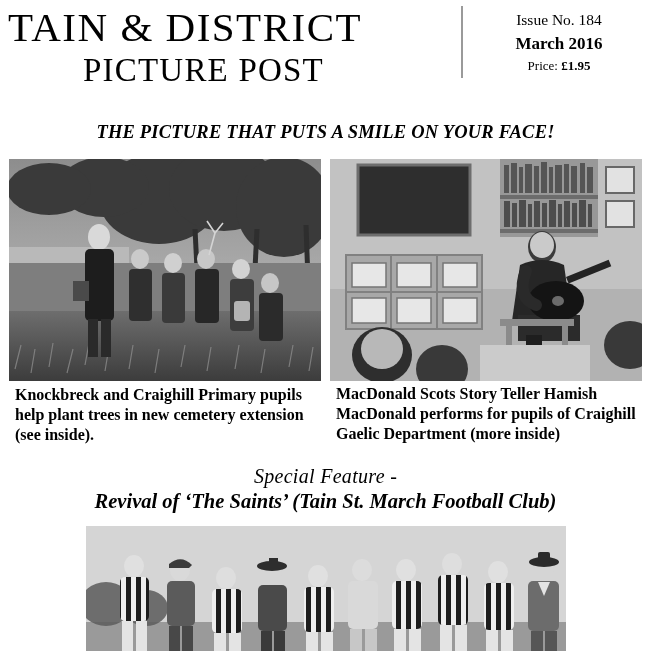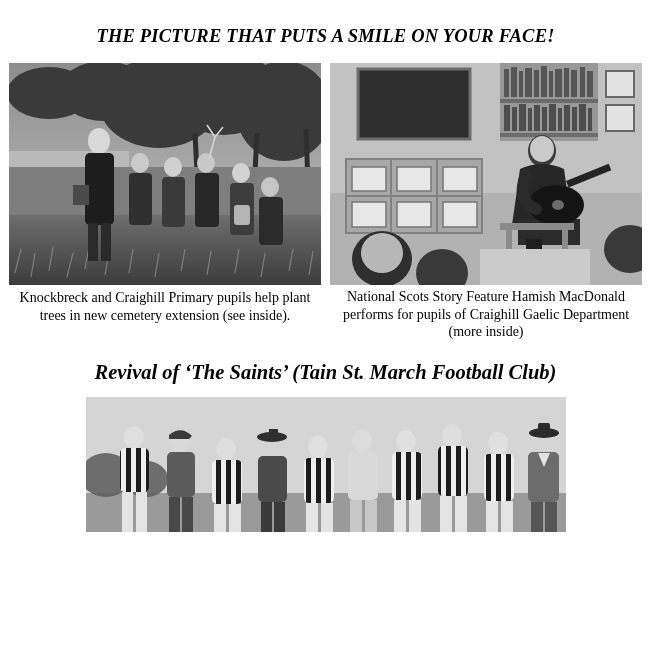--- a/index.html
+++ b/index.html
@@ -113,24 +113,24 @@
   }
   .photo-frame {
     width: 312px;
     height: 222px;
     overflow: hidden;
     position: relative;
     background: #2b2b2b;
     filter: grayscale(100%);
   }
   .caption {
-    font-size: 14px;
-    text-align: center;
+    font-size: 16px;
     line-height: 1.25;
     padding: 4px 6px 0 6px;
+    font-weight: bold;
   }
   .caption-right {
     padding-top: 3px;
   }
 
   
   .feature {
     text-align: center;
     margin-top: 20px;
   }
@@ -163,20 +163,35 @@
   }
 
   
   .photo-svg { display: block; width: 100%; height: 100%; }
 </style>
 </head>
 <body>
 
 <div class="page">
 
+  <div class="masthead">
+    <div class="masthead-left">
+      <div class="title-line-1">TAIN &amp; DISTRICT</div>
+      <div class="title-line-2">PICTURE POST</div>
+    </div>
+    <div class="masthead-divider"></div>
+    <div class="masthead-right">
+      <div class="issue-no">Issue No. 184</div>
+      <div class="issue-date">March 2016</div>
+      <div class="issue-price">
+        <span>Price:</span>
+        <span class="price-val">£1.95</span>
+      </div>
+    </div>
+  </div>
 
   <div class="tagline">THE PICTURE THAT PUTS A SMILE ON YOUR FACE!</div>
 
   <div class="photo-row">
 
     <div class="photo-block">
       <div class="photo-frame">
         <svg class="photo-svg" viewBox="0 0 312 222" preserveAspectRatio="none">
           <defs>
             <linearGradient id="skyL" x1="0" y1="0" x2="0" y2="1">
@@ -318,26 +333,27 @@
           <rect x="176" y="167" width="6" height="42" fill="#8d8b85"></rect>
           <rect x="232" y="167" width="6" height="42" fill="#8d8b85"></rect>
 
           <ellipse cx="52" cy="196" rx="30" ry="28" fill="#2f2e2c"></ellipse>
           <ellipse cx="52" cy="190" rx="21" ry="20" fill="#bdb8b0"></ellipse>
           <ellipse cx="112" cy="210" rx="26" ry="24" fill="#3a3936"></ellipse>
           <ellipse cx="300" cy="186" rx="26" ry="24" fill="#3a3936"></ellipse>
           <rect x="150" y="186" width="110" height="36" fill="#cecbc4"></rect>
         </svg>
       </div>
-      <div class="caption caption-right">National Scots Story Feature Hamish MacDonald performs for pupils of Craighill Gaelic Department (more inside)</div>
+      <div class="caption caption-right">MacDonald Scots Story Teller Hamish MacDonald performs for pupils of Craighill Gaelic Department (more inside)</div>
     </div>
 
   </div>
 
   <div class="feature">
+    <div class="feature-line-1">Special Feature -</div>
     <div class="feature-line-2">Revival of ‘The Saints’ (Tain St. March Football Club)</div>
   </div>
 
   <div class="bottom-photo-wrap">
     <div class="bottom-photo">
       <svg class="photo-svg" viewBox="0 0 480 135" preserveAspectRatio="none">
         <defs>
           <pattern id="stripes" width="10" height="10" patternUnits="userSpaceOnUse">
             <rect width="10" height="10" fill="#f0eee9"></rect>
             <rect width="5" height="10" fill="#1d1d1d"></rect>

